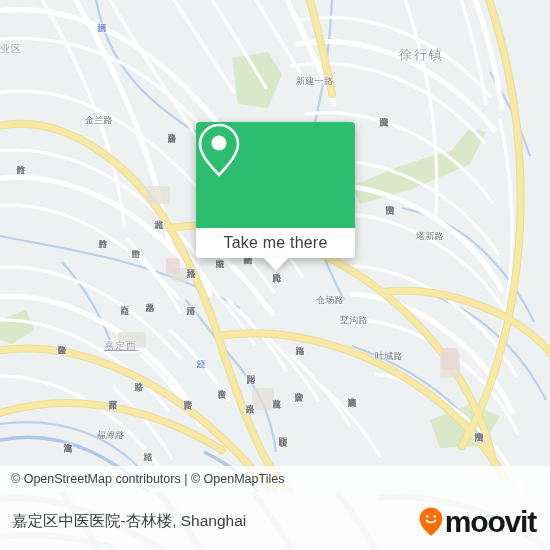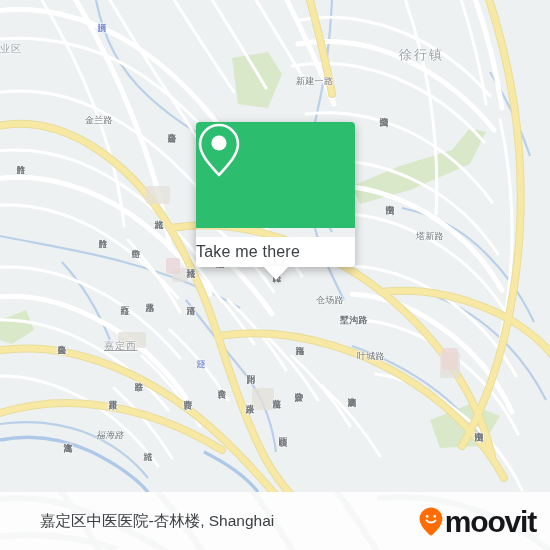--- a/index.html
+++ b/index.html
@@ -86,23 +86,22 @@
     display: flex;
     align-items: center;
     justify-content: center;
   }
   .callout-bottom {
     height: 30px;
     background: #ffffff;
     border-radius: 0 0 4px 4px;
     display: flex;
     align-items: center;
-    justify-content: flex-start;
+    justify-content: center;
     position: relative;
-    margin-top: 9px;
   }
   .callout-label {
     color: #3c4043;
     font-size: 16px;
     letter-spacing: .2px;
   }
   .callout-tail {
     position: absolute;
     left: 50%;
     bottom: -13px;
@@ -155,21 +154,20 @@
     opacity: .5;
     pointer-events: none;
   }
   .footer-title {
     position: relative;
     padding-left: 12px;
     color: #3c4043;
     font-size: 15.5px;
     white-space: nowrap;
     z-index: 2;
-    margin-left: 28px;
   }
 
   
   .moovit {
     position: relative;
     display: flex;
     align-items: flex-end;
     padding-right: 14px;
     z-index: 2;
   }
@@ -335,22 +333,22 @@
         <div class="map-label road vert" style="left: 243px; top: 248px;">州桥老街</div>
         <div class="map-label road vert" style="left: 385px; top: 198px;">澄浏中路</div>
         <div class="map-label road" style="left: 416px; top: 231px;">塔新路</div>
         <div class="map-label area" style="left: 104px; top: 341px; text-decoration: underline;">嘉定西</div>
         <div class="map-label road vert" style="left: 57px; top: 338px;">嘉矢公路</div>
         <div class="map-label road vert" style="left: 134px; top: 375px;">胜辛路</div>
         <div class="map-label road vert" style="left: 108px; top: 393px;">霍康路</div>
         <div class="map-label water vert" style="left: 196px; top: 352px;">赵泾</div>
         <div class="map-label road vert" style="left: 272px; top: 266px;">樟氏路</div>
         <div class="map-label road" style="left: 316px; top: 295px;">仓场路</div>
-        <div class="map-label road" style="left: 340px; top: 315px; font-weight: bold;">墅沟路</div>
-        <div class="map-label road" style="left: 357px; top: 351px; font-family: Liberation Serif, serif;">叶城路</div>
+        <div class="map-label road" style="left: 340px; top: 315px;">墅沟路</div>
+        <div class="map-label road" style="left: 375px; top: 351px; font-family: Liberation Serif, serif;">叶城路</div>
         <div class="map-label road vert" style="left: 217px; top: 382px;">良舍路</div>
         <div class="map-label road vert" style="left: 245px; top: 397px;">永盛路</div>
         <div class="map-label road vert" style="left: 183px; top: 393px;">曹安路</div>
         <div class="map-label road vert" style="left: 294px; top: 385px;">沪宜公路</div>
         <div class="map-label road vert" style="left: 347px; top: 390px;">沪襄高速</div>
         <div class="map-label road vert" style="left: 272px; top: 392px;">富蕴路</div>
         <div class="map-label road vert" style="left: 246px; top: 368px;">阳川路</div>
         <div class="map-label road" style="left: 96px; top: 430px; font-style: italic;">福海路</div>
         <div class="map-label road vert" style="left: 295px; top: 339px;">福海路</div>
         <div class="map-label road vert" style="left: 63px; top: 436px;">沈海高速</div>
@@ -365,20 +363,23 @@
           <path d="M23 3 C12.5 3 4 11.5 4 22 C4 33 15 44 23 53 C31 44 42 33 42 22 C42 11.5 33.5 3 23 3 Z" fill="none" stroke="#ffffff" stroke-width="2.6" stroke-linejoin="round"></path>
           <circle cx="23" cy="21" r="7.6" fill="#ffffff"></circle>
         </svg>
       </div>
       <div class="callout-bottom">
         <span class="callout-label">Take me there</span>
         <span class="callout-tail"></span>
       </div>
     </div>
 
+    <div class="attribution">
+      <span class="attribution-text">© OpenStreetMap contributors | © OpenMapTiles</span>
+    </div>
   </div>
 
   <div class="footer">
     <svg class="footer-texture" width="550" height="58" viewBox="0 0 550 58">
       <rect x="0" y="0" width="550" height="58" fill="#fdfdfd"></rect>
       <g stroke="#f1f2f3" fill="none" stroke-width="6" stroke-linecap="round">
         <path d="M-10 8 C30 2 70 10 106 28 C140 44 170 60 190 76"></path>
         <path d="M54 -10 C74 16 92 44 106 72"></path>
         <path d="M150 -10 C170 14 190 40 208 68"></path>
         <path d="M246 -10 C264 14 282 40 298 68"></path>

